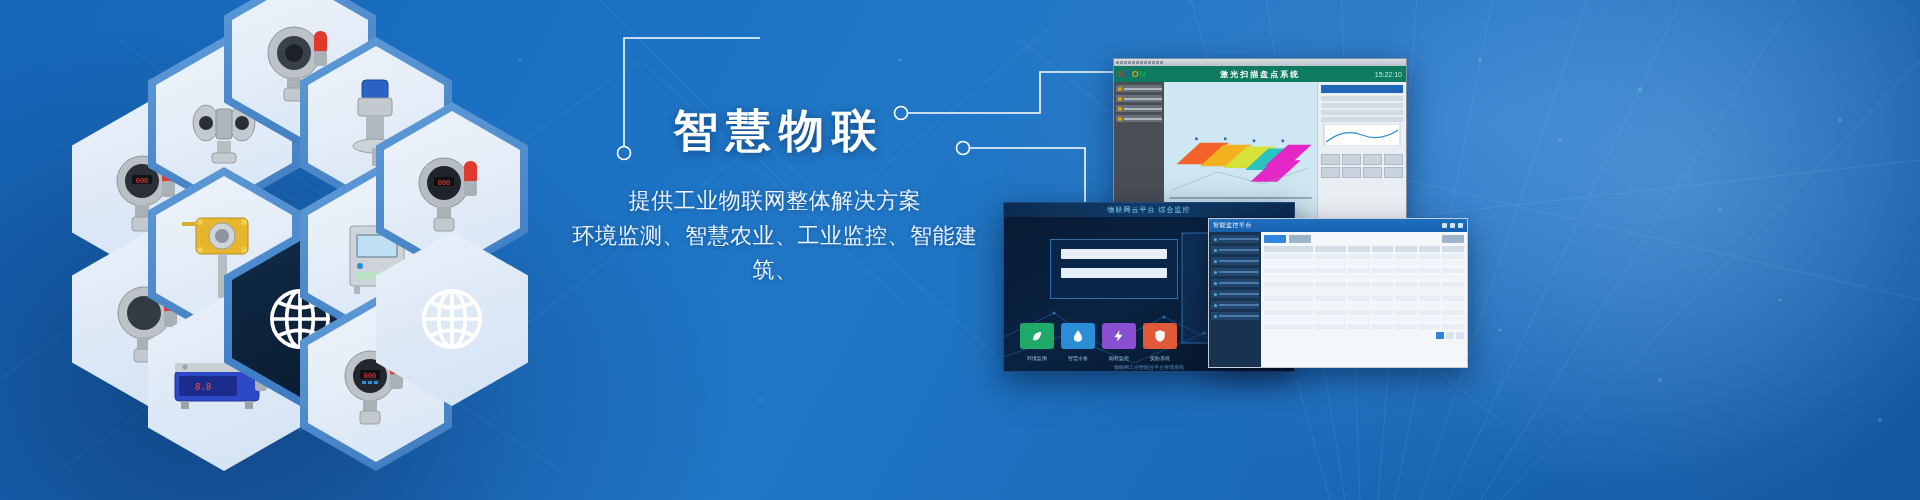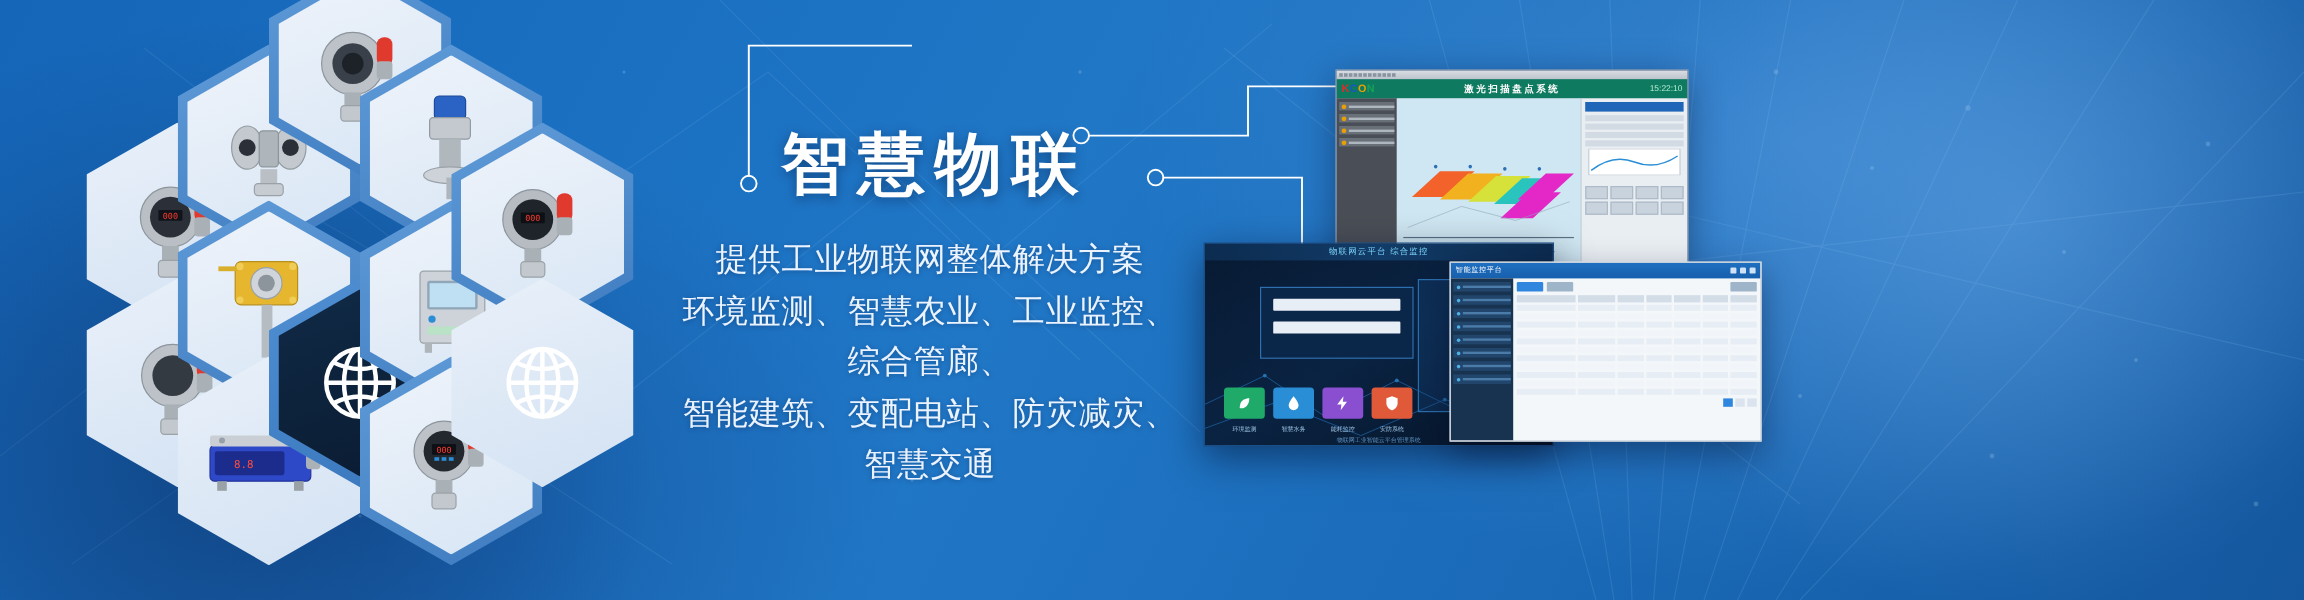--- a/index.html
+++ b/index.html
@@ -42,23 +42,23 @@
   .globe.b path,.globe.b circle,.globe.b ellipse{stroke:#ffffff;}
 
   
   .dev{display:block;}
 
   
   .lines{position:absolute;inset:0;pointer-events:none;}
 
   
   .textblock{position:absolute;left:560px;top:108px;width:430px;text-align:center;}
-  .title{font-size:56px;line-height:1.02;font-weight:bold;color:#ffffff;letter-spacing:8px;
+  .title{font-size:45px;line-height:1.02;font-weight:bold;color:#ffffff;letter-spacing:8px;
     text-shadow:0 2px 10px rgba(0,20,60,.45);margin:0 0 30px 0;padding-left:8px;}
-  .subline{font-size:27px;line-height:1.58;color:#eaf3ff;letter-spacing:.5px;font-weight:400;
+  .subline{font-size:22px;line-height:1.58;color:#eaf3ff;letter-spacing:.5px;font-weight:400;
     text-shadow:0 1px 4px rgba(0,20,60,.35);}
 
   
   .mon-main{position:absolute;left:1113px;top:58px;width:292px;height:160px;
     background:#9fb0c4;border:1px solid #7d8fa5;box-shadow:0 8px 28px rgba(0,15,45,.45);}
   .mon-stand{position:absolute;left:1210px;top:215px;width:96px;height:10px;background:#8496ab;}
   .mon-base{position:absolute;left:1178px;top:222px;width:160px;height:7px;background:#7c8ea4;border-radius:2px;}
 
   .win-title{height:7px;background:linear-gradient(#d9dde3,#bcc3cc);display:flex;align-items:center;padding-left:2px;gap:1px;}
   .win-title i{display:block;width:3px;height:3px;background:#8a93a0;}
@@ -344,22 +344,21 @@
       <path d="M907 113 L1040 113 L1040 72 L1190 72"></path>
       <circle cx="901" cy="113" r="6.5"></circle>
       <path d="M969 148 L1085 148 L1085 205 L1190 205"></path>
       <circle cx="963" cy="148" r="6.5"></circle>
     </g>
   </svg>
 
   <div class="textblock">
     <div class="title">智慧物联</div>
     <div class="subline">提供工业物联网整体解决方案</div>
-    <div class="subline">环境监测、智慧农业、工业监控、综合管廊、</div>
-    <div class="subline">智能建筑、变配电站、防灾减灾、智慧交通</div>
+    <div class="subline">环境监测、智慧农业、工业监控、智能建筑、</div>
   </div>
 
   <div class="mon-stand"></div>
   <div class="mon-base"></div>
   <div class="mon-main">
     <div class="win-title">
       <i></i>
         <i></i>
         <i></i>
         <i></i>

